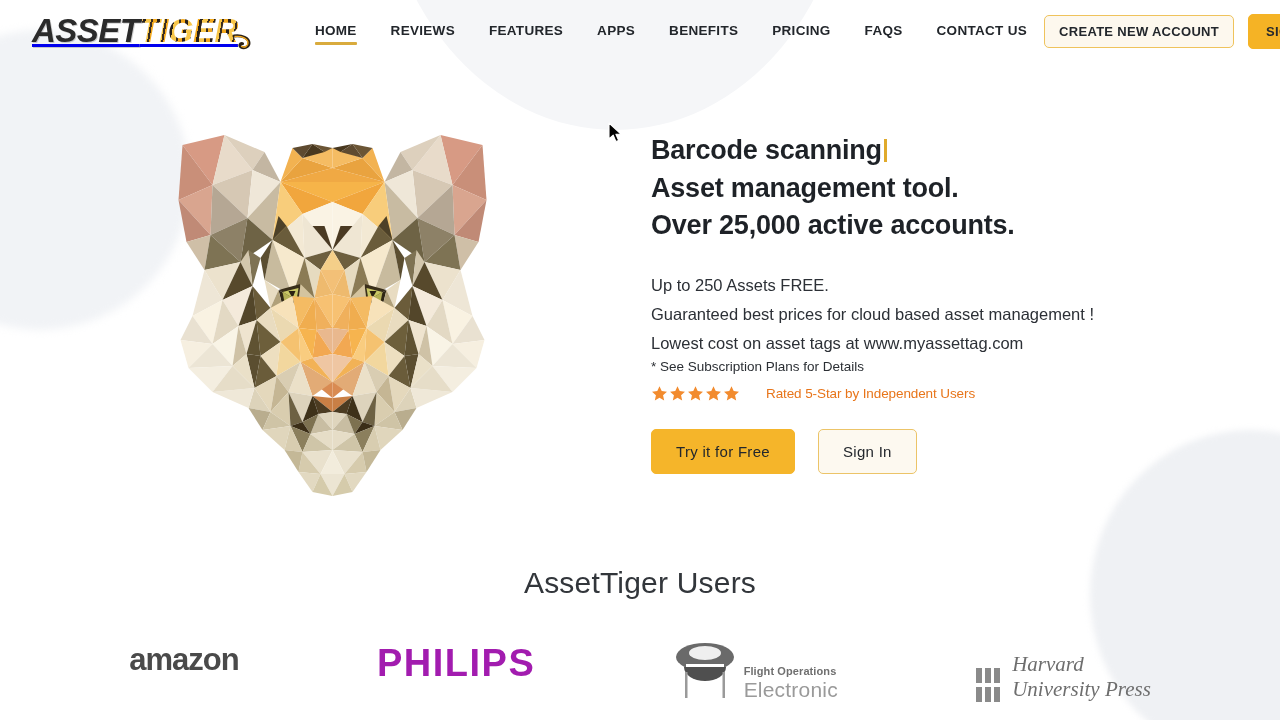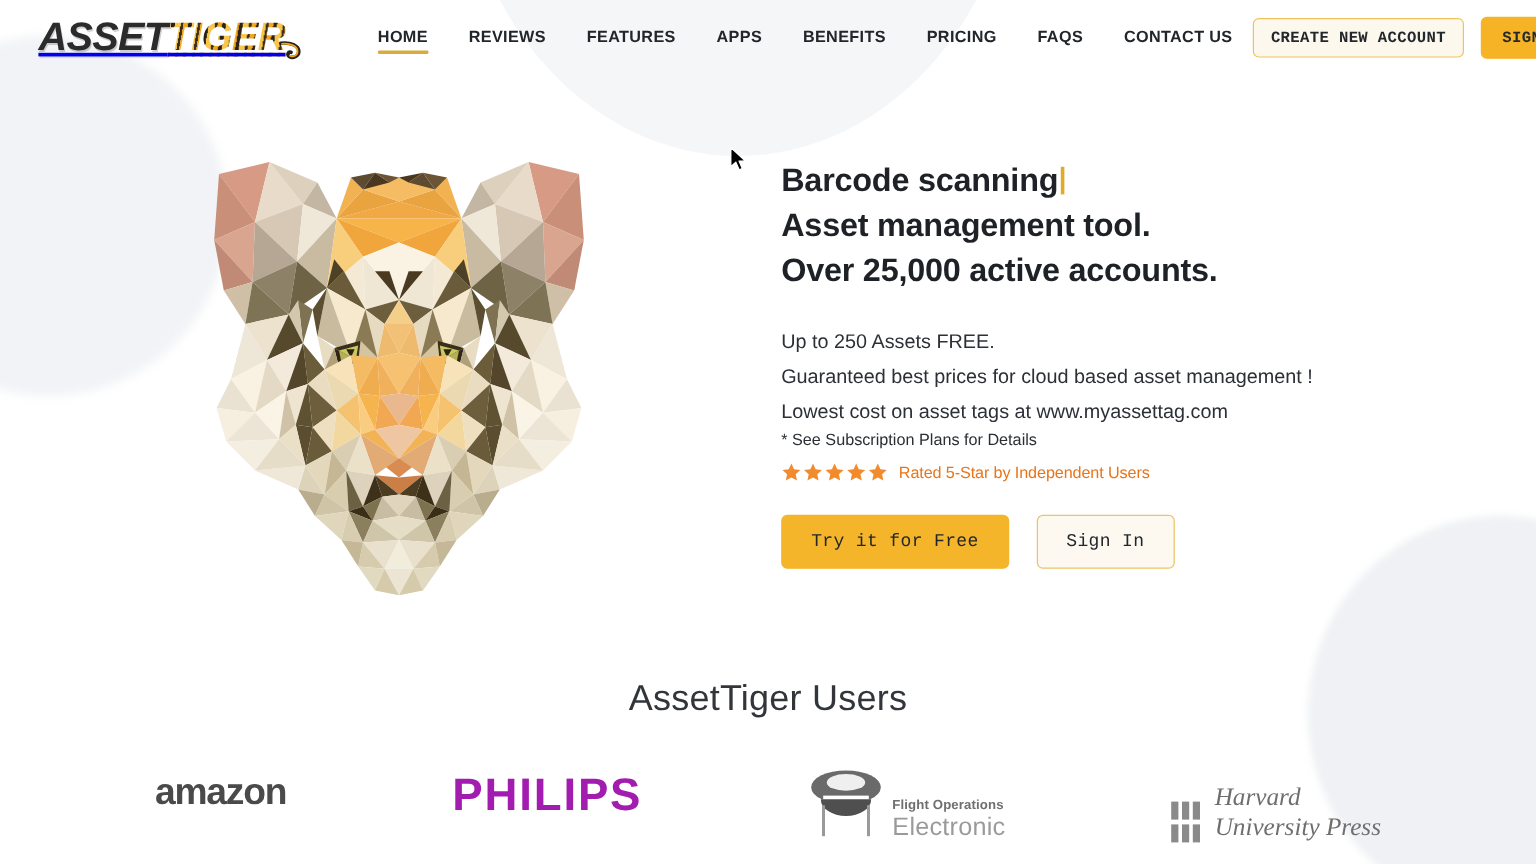--- a/index.html
+++ b/index.html
@@ -67,21 +67,21 @@
     position:relative; line-height:40px; white-space:nowrap;
   }
   .nav-link.active::after {
     content:""; position:absolute; left:17px; right:17px; bottom:6px;
     height:3px; background:#d9ab3d; border-radius:1px;
   }
 
   #header-actions { margin-left:auto; margin-right:22px; display:flex; align-items:center; gap:14px; }
   .btn {
     border-radius:5px; font-size:13px; font-weight:bold; letter-spacing:.3px;
-    cursor:pointer; white-space:nowrap; font-family:Liberation Mono, monospace;
+    cursor:pointer; white-space:nowrap; font-family:Liberation Sans, sans-serif;
   }
   #btn-create {
     background:#fdf8ee; border:1px solid #efc35c; color:#23272c;
     padding:8px 14px;
   }
   #btn-signin-top {
     background:#f5b325; border:1px solid #f5b325; color:#26292d;
     padding:9px 17px;
   }
 
@@ -103,21 +103,21 @@
     display:inline-block; width:3px; height:23px; background:#e0aa2b;
     margin-left:2px; vertical-align:-3px;
   }
   #sub-lines { margin-top:26px; }
   .sub-line {
     font-size:16.5px; color:#2c3036; line-height:29px; white-space:nowrap;
   }
   #note {
     font-size:13.5px; color:#2b2f34; line-height:18px;
   }
-  #rating-row { margin-top:9px; display:flex; align-items:center; gap:9px; }
+  #rating-row { margin-top:9px; display:flex; align-items:center; gap:26px; }
   #stars { display:flex; gap:1px; }
   #stars svg { display:block; }
   #rating-text { font-size:13.5px; color:#e8751a; letter-spacing:-0.1px; }
 
   #hero-buttons { margin-top:27px; display:flex; align-items:flex-end; gap:23px; }
   #btn-try {
     background:#f5b52a; border:1px solid #f5b52a; color:#23272c;
     font-size:15px; font-weight:normal; padding:13px 24px; border-radius:5px;
   }
   #btn-signin-hero {

